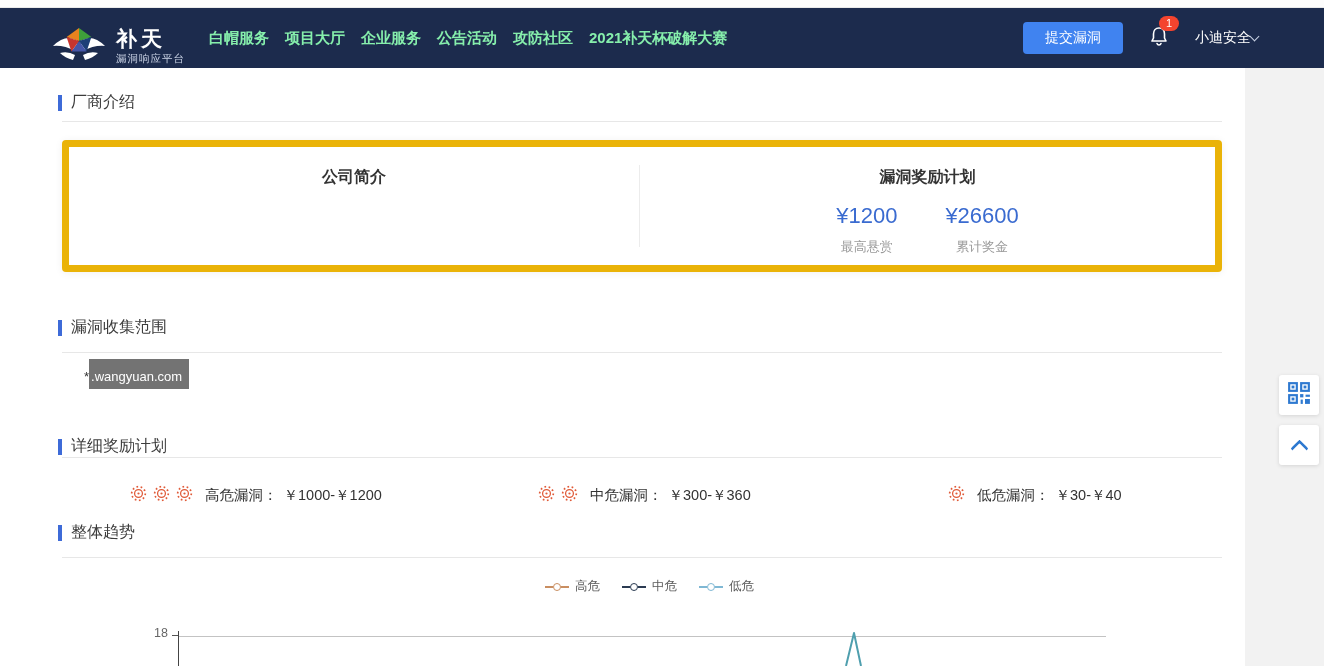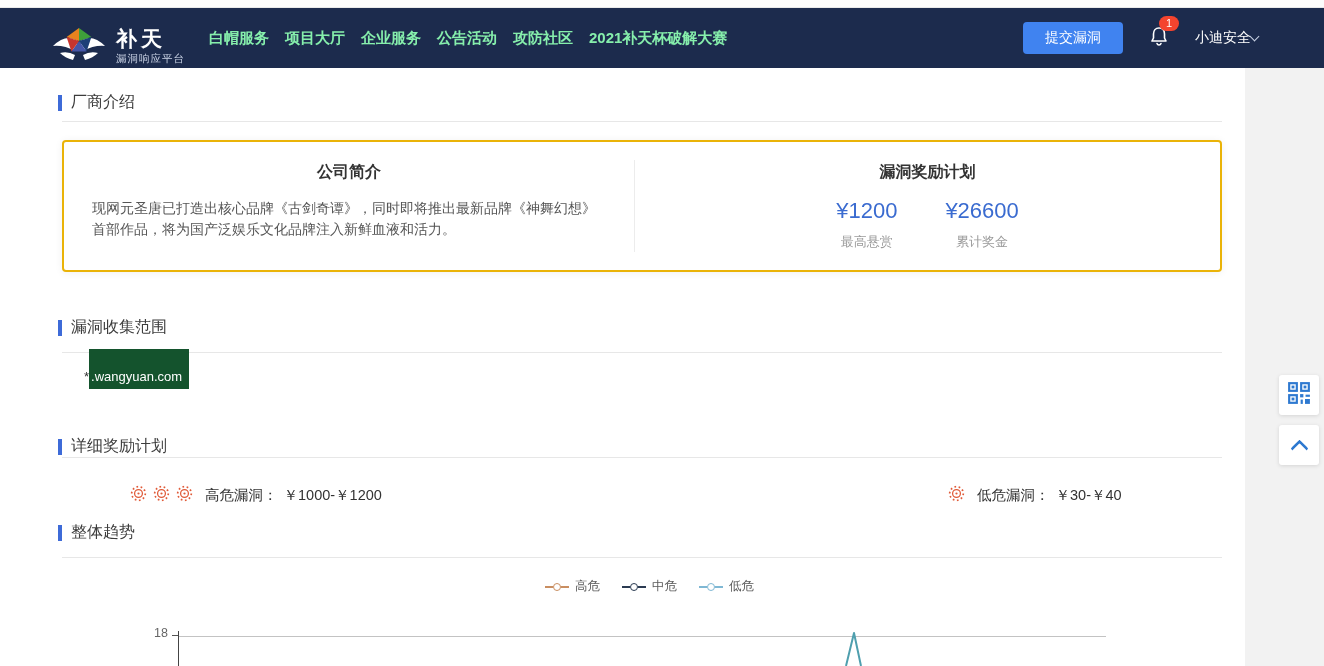--- a/index.html
+++ b/index.html
@@ -28,34 +28,34 @@
   .right-gutter { position:absolute; left:1245px; top:68px; width:79px; height:598px; background:#f2f2f2; }
   .float-btn { position:absolute; left:1279px; width:40px; height:40px; background:#fff; border-radius:3px; box-shadow:0 1px 4px rgba(0,0,0,.12); display:flex; align-items:center; justify-content:center; cursor:pointer; z-index:5; }
   .qr-btn { top:375px; }
   .top-btn { top:425px; }
   .chev-up { width:13px; height:13px; border-left:3px solid #2e79d0; border-top:3px solid #2e79d0; border-radius:2px; transform:rotate(45deg); margin-top:7px; }
   
   .section-title { position:absolute; left:58px; display:flex; align-items:center; gap:9px; font-size:16px; color:#3c3c3c; }
   .section-bar { width:4px; height:16px; background:#3e6bd8; }
   .divider { position:absolute; left:62px; width:1160px; height:1px; background:#e7e7e7; }
   
-  .card { position:absolute; left:62px; top:140px; width:1160px; height:132px; background:#fff; border:2px solid #eab308; border-radius:4px; box-shadow:0 1px 8px rgba(0,0,0,.06); display:flex; }
+  .card { position:absolute; left:62px; top:140px; width:1160px; height:132px; background:#fff; border:7px solid #eab308; border-radius:4px; box-shadow:0 1px 8px rgba(0,0,0,.06); display:flex; }
   .card-left { width:570px; padding:20px 28px 14px; }
   .card-divider { width:1px; background:#ececec; margin:18px 0; }
   .card-right { flex:1; padding:20px 20px 14px; }
   .card-h { text-align:center; font-size:16px; color:#333; font-weight:600; margin-bottom:15px; }
   .profile-text { font-size:14px; color:#555; line-height:21px; }
   .stats-row { display:flex; justify-content:center; gap:48px; margin-top:4px; }
   .stat { text-align:center; }
   .stat-value { font-size:22px; color:#3a6bd0; font-weight:500; }
   .stat-label { font-size:13px; color:#9a9a9a; margin-top:9px; }
   
   .scope-item { position:absolute; left:84px; top:369px; font-size:13px; color:#333; }
   .scope-star { vertical-align:top; }
-  .scope-sel { background:#14532d; color:#fff; padding:20px 7px 5px 2px; }
+  .scope-sel { background:#737373; color:#fff; padding:10px 7px 5px 2px; }
   
   .reward-row { position:absolute; top:485px; left:0; width:1245px; height:26px; }
   .reward-item { position:absolute; display:flex; align-items:center; gap:6px; font-size:14.5px; color:#333; }
   .reward-item .txt { margin-left:6px; }
   .ri-0 { left:130px; } .ri-1 { left:538px; } .ri-2 { left:948px; }
   
   .legend { position:absolute; top:578px; left:545px; display:flex; gap:22px; }
   .legend-item { display:flex; align-items:center; gap:6px; font-size:12.5px; color:#5a5a5a; cursor:pointer; }
   .marker { display:flex; align-items:center; }
   .lm-line { width:8px; height:2px; background:currentColor; }
@@ -146,21 +146,20 @@
 
 <div class="section-title" style="top:76px;margin-top:16px;">
   <span class="section-bar"></span>
   <span>厂商介绍</span>
 </div>
 <div class="divider" style="top:121px;"></div>
 
 <div class="card">
   <div class="card-left">
     <div class="card-h">公司简介</div>
-    <p class="profile-text">现网元圣唐已打造出核心品牌《古剑奇谭》，同时即将推出最新品牌《神舞幻想》首部作品，将为国产泛娱乐文化品牌注入新鲜血液和活力。</p>
   </div>
   <div class="card-divider"></div>
   <div class="card-right">
     <div class="card-h">漏洞奖励计划</div>
     <div class="stats-row">
       <div class="stat">
         <div class="stat-value">¥1200</div>
         <div class="stat-label">最高悬赏</div>
       </div>
       <div class="stat">
@@ -200,20 +199,34 @@
           <circle cx="10" cy="10" r="1.3" fill="#e05a38"></circle>
         </svg></span>
     <span><svg width="17" height="17" viewBox="0 0 20 20">
           <circle cx="10" cy="10" r="8" fill="none" stroke="#e05a38" stroke-width="2" stroke-dasharray="2 3"></circle>
           <circle cx="10" cy="10" r="4.6" fill="none" stroke="#e05a38" stroke-width="1.5"></circle>
           <circle cx="10" cy="10" r="1.3" fill="#e05a38"></circle>
         </svg></span>
     <span class="txt">高危漏洞：</span>
     <span>￥1000-￥1200</span>
   </div>
+  <div class="reward-item ri-1">
+    <span><svg width="17" height="17" viewBox="0 0 20 20">
+          <circle cx="10" cy="10" r="8" fill="none" stroke="#e05a38" stroke-width="2" stroke-dasharray="2 3"></circle>
+          <circle cx="10" cy="10" r="4.6" fill="none" stroke="#e05a38" stroke-width="1.5"></circle>
+          <circle cx="10" cy="10" r="1.3" fill="#e05a38"></circle>
+        </svg></span>
+    <span><svg width="17" height="17" viewBox="0 0 20 20">
+          <circle cx="10" cy="10" r="8" fill="none" stroke="#e05a38" stroke-width="2" stroke-dasharray="2 3"></circle>
+          <circle cx="10" cy="10" r="4.6" fill="none" stroke="#e05a38" stroke-width="1.5"></circle>
+          <circle cx="10" cy="10" r="1.3" fill="#e05a38"></circle>
+        </svg></span>
+    <span class="txt">中危漏洞：</span>
+    <span>￥300-￥360</span>
+  </div>
   <div class="reward-item ri-2">
     <span><svg width="17" height="17" viewBox="0 0 20 20">
           <circle cx="10" cy="10" r="8" fill="none" stroke="#e05a38" stroke-width="2" stroke-dasharray="2 3"></circle>
           <circle cx="10" cy="10" r="4.6" fill="none" stroke="#e05a38" stroke-width="1.5"></circle>
           <circle cx="10" cy="10" r="1.3" fill="#e05a38"></circle>
         </svg></span>
     <span class="txt">低危漏洞：</span>
     <span>￥30-￥40</span>
   </div>
 </div>

